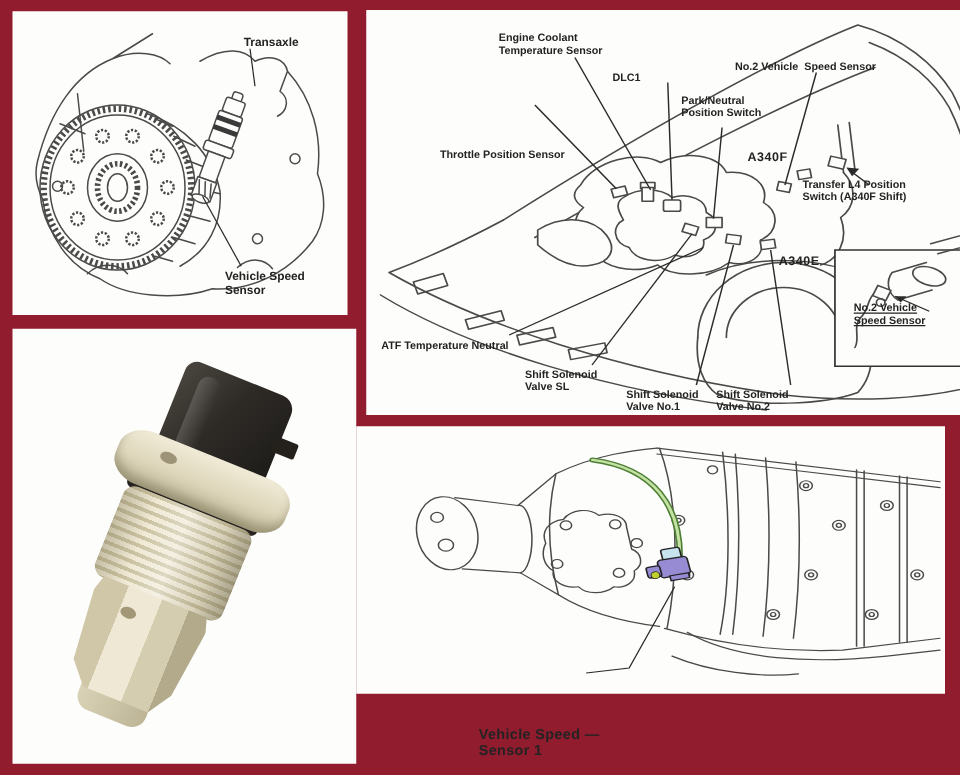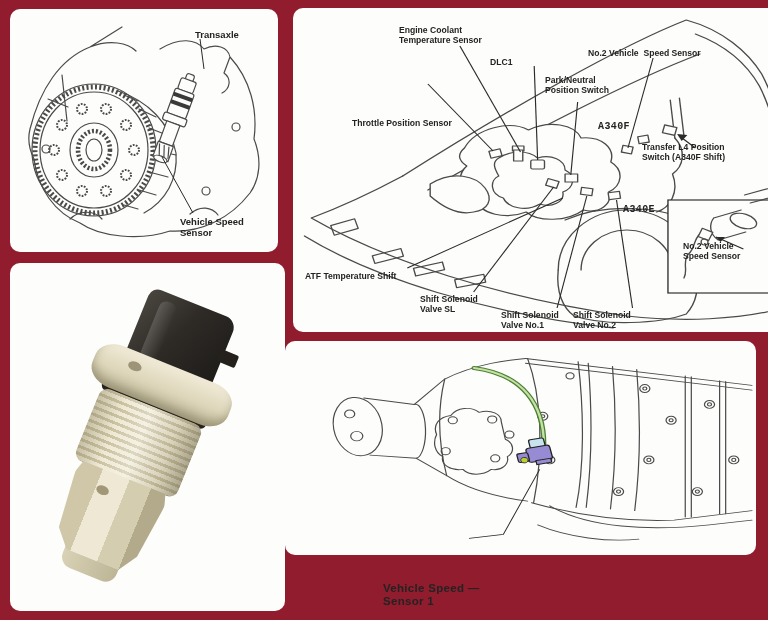--- a/index.html
+++ b/index.html
@@ -1,32 +1,32 @@
 <!DOCTYPE html>
 <html style="--maroon: #911c2d; --panel: #fdfdfb; --ink: #232323; --sketch: #4a4a4a; --wire-outline: #4d7f34; --wire-fill: #c4e2a4; --sensor-purple: #978bd4; --sensor-blue: #c6e3ee; --sensor-yellow: #bfcf2e; --photo-black: #2e2b27; --photo-cream-light: #eee8d5; --photo-cream-dark: #b2aa8b;"><head>
 <meta charset="utf-8">
 <style>
   html,body{margin:0;padding:0;}
   body{
     width:768px;height:620px;position:relative;overflow:hidden;
     background:var(--maroon,#911c2d);
     font-family:"Liberation Sans",sans-serif;
   }
-  .panel{position:absolute;background:var(--panel,#fdfdfb);border-radius:10px;}
+  .panel{position:absolute;background:var(--panel,#fdfdfb);}
   #p-tl{left:10px;top:9px;width:268px;height:243px;}
   #p-tr{left:293px;top:8px;width:535px;height:324px;}
   #p-bl{left:10px;top:263px;width:275px;height:348px;}
   #p-br{left:285px;top:341px;width:471px;height:214px;}
   .panel svg{position:absolute;left:0;top:0;width:100%;height:100%;}
   .lbl{
     position:absolute;font-size:8.6px;line-height:1.2;color:#232323;
     font-weight:700;white-space:pre-wrap;letter-spacing:0;
   }
   .lbl.big{font-size:9.5px;}
-  .lbl.code{font-size:10px;letter-spacing:.4px;font-family:Liberation Mono, monospace;}
+  .lbl.code{font-size:10px;letter-spacing:.4px;}
   .lbl.callout{font-size:11.5px;line-height:1.1;letter-spacing:.3px;}
   .sk{stroke:#4a4a4a;fill:none;stroke-width:1.2;stroke-linecap:round;stroke-linejoin:round;}
   .skw{stroke:#4a4a4a;fill:#fdfdfb;stroke-width:1.2;stroke-linecap:round;stroke-linejoin:round;}
   .ld{stroke:#2a2a2a;stroke-width:1;fill:none;}
   
   .vss-photo{
     position:absolute;left:55px;top:30px;width:150px;height:292px;
     transform:rotate(22deg);display:flex;flex-direction:column;align-items:center;
   }
   .vss-connector{
@@ -189,23 +189,23 @@
 Temperature Sensor</div>
   <div class="lbl" style="left:197px;top:49px;">DLC1</div>
   <div class="lbl" style="left:59px;top:67px;margin-top:43px;">Throttle Position Sensor</div>
   <div class="lbl" style="left:227px;top:67px;padding-left:25px;">Park/Neutral
 Position Switch</div>
   <div class="lbl" style="left:295px;top:40px;">No.2 Vehicle  Speed Sensor</div>
   <div class="lbl code" style="left:305px;top:113px;">A340F</div>
   <div class="lbl" style="left:349px;top:134px;">Transfer L4 Position
 Switch (A340F Shift)</div>
   <div class="lbl code" style="left:330px;top:196px;">A340E</div>
-  <div class="lbl" style="left:390px;top:233px;">No.2 Vehicle
+  <div class="lbl" style="left:390px;top:233px;text-decoration:underline;">No.2 Vehicle
 Speed Sensor</div>
-  <div class="lbl" style="left:12px;top:263px;">ATF Temperature Shift</div>
+  <div class="lbl" style="left:12px;top:263px;">ATF Temperature Neutral</div>
   <div class="lbl" style="left:127px;top:286px;">Shift Solenoid
 Valve SL</div>
   <div class="lbl" style="left:208px;top:302px;">Shift Solenoid
 Valve No.1</div>
   <div class="lbl" style="left:280px;top:302px;">Shift Solenoid
 Valve No.2</div>
 </div>
 
 <div class="panel" id="p-bl">
   <div class="vss-photo">

